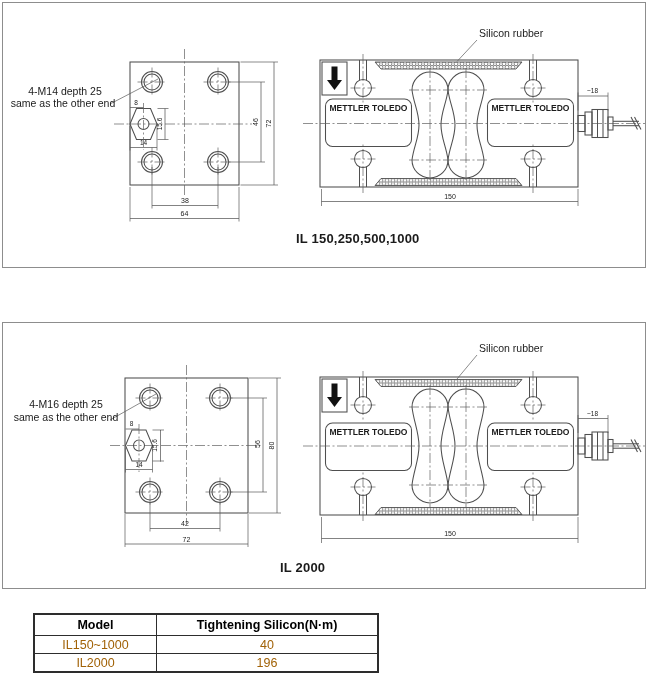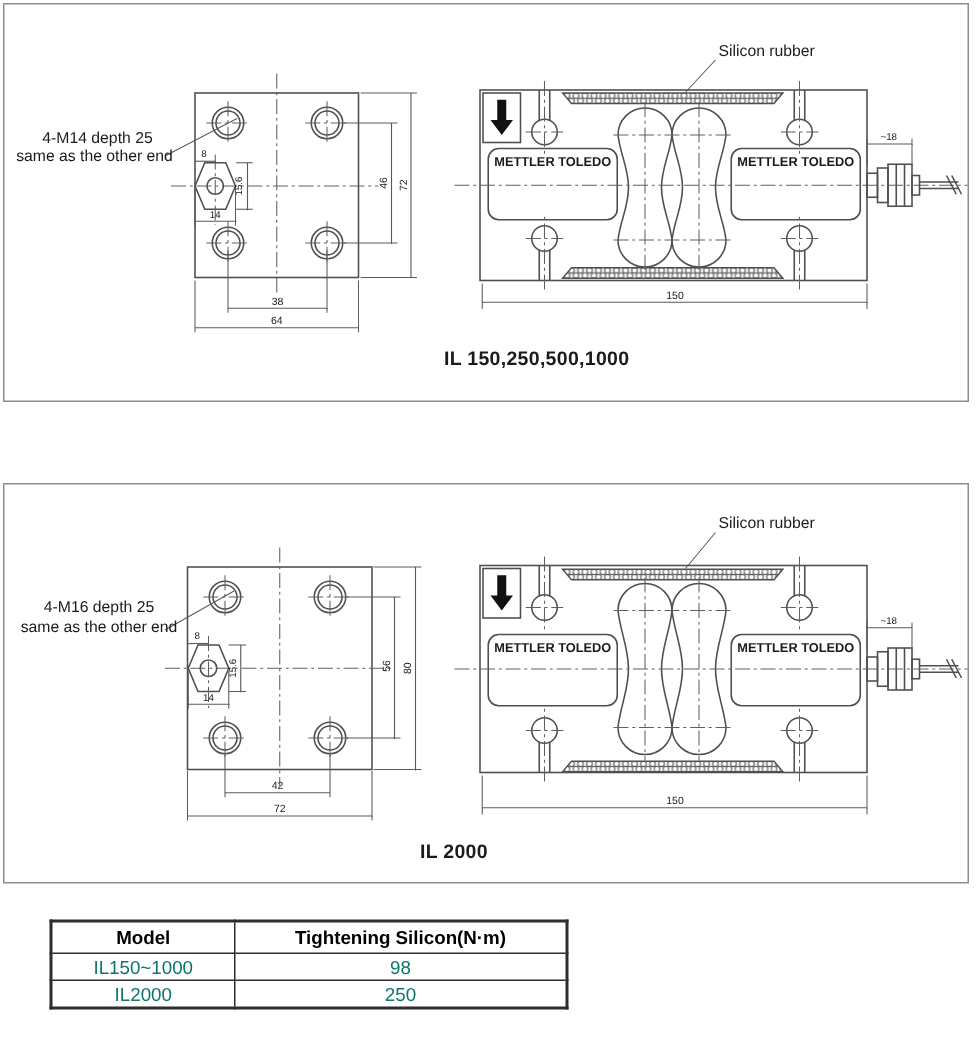--- a/index.html
+++ b/index.html
@@ -17,21 +17,21 @@
   .dimtxt{font-size:7px;}
   .dimtxt-s{font-size:6.5px;}
   .note{font-size:10.5px;}
   .brand{font-size:8.6px;font-weight:700;}
   .cap{font-size:13px;font-weight:700;letter-spacing:.2px;}
   table.torque{position:absolute;left:33px;top:613px;border-collapse:collapse;
         border:2px solid #2d2d2d;background:#fff;padding-left:39px;}
   table.torque th,table.torque td{border:1px solid #2d2d2d;text-align:center;padding:0;}
   table.torque th{width:121px;height:20px;font-size:12.5px;font-weight:700;}
   table.torque th+th{width:220px;}
-  table.torque td{height:17px;font-size:12.5px;font-weight:400;color:#0f766e;}
+  table.torque td{height:17px;font-size:12.5px;font-weight:400;color:#a16207;}
 </style>
 </head>
 <body>
 
 <div class="page">
 
   <div class="panel" id="panel-top"></div>
   <div class="panel" id="panel-bottom"></div>
 
   <svg class="overlay" width="651" height="693" viewBox="0 0 651 693">
@@ -233,22 +233,22 @@
   </svg>
 
   <table class="torque">
     <tbody>
       <tr>
         <th>Model</th>
         <th>Tightening Silicon(N·m)</th>
       </tr>
       <tr>
         <td>IL150~1000</td>
-        <td>98</td>
+        <td>40</td>
       </tr>
       <tr>
         <td>IL2000</td>
-        <td>250</td>
+        <td>196</td>
       </tr>
     </tbody>
   </table>
 
 </div>
 
 </body></html>

